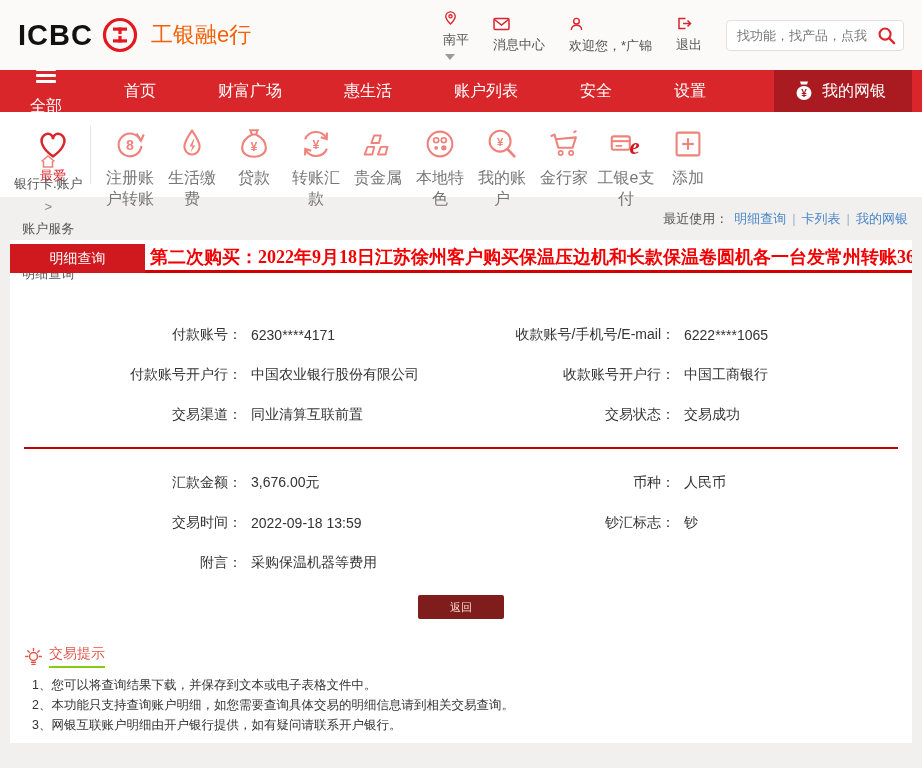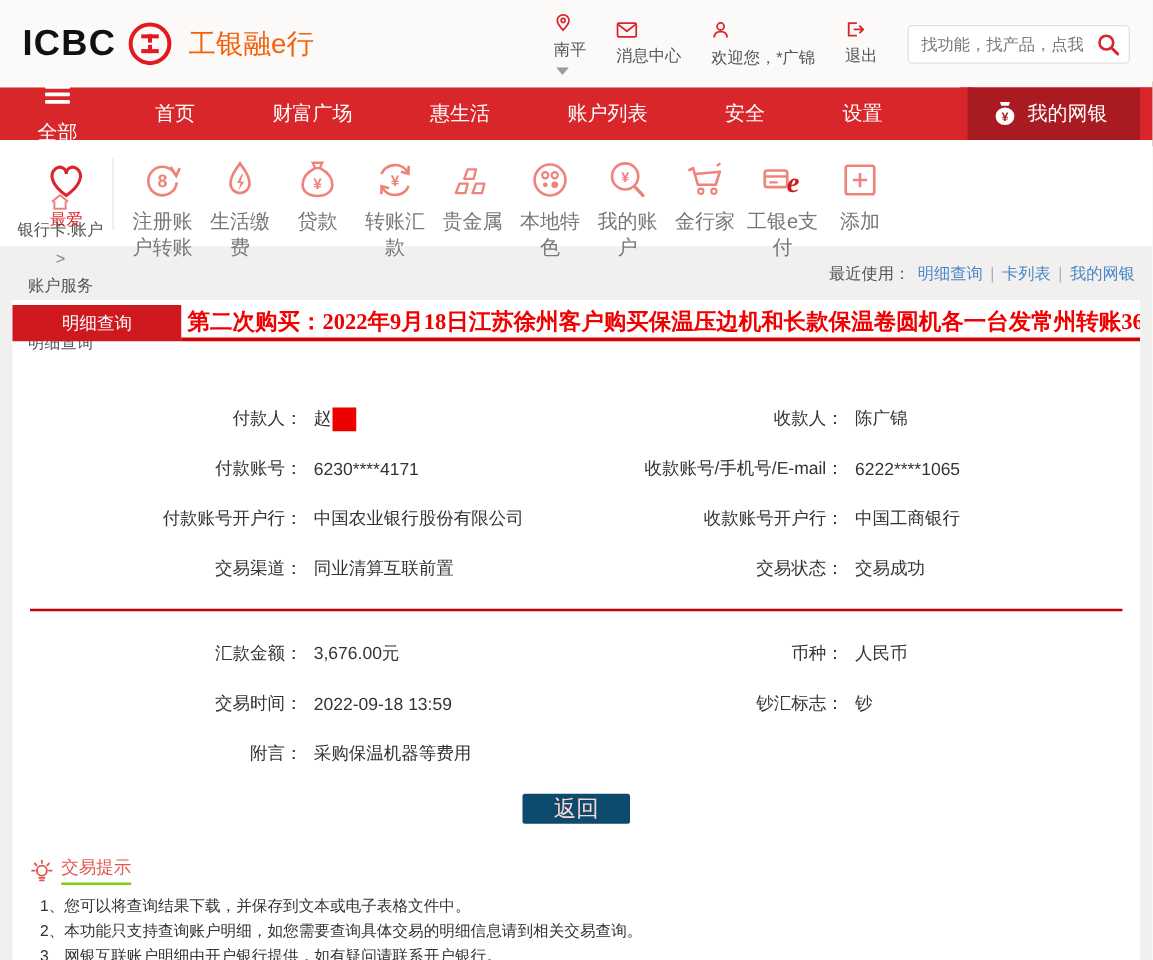--- a/index.html
+++ b/index.html
@@ -56,21 +56,21 @@
   .dcol { width: 50%; display: flex; align-items: center; }
   .dlabel { width: 232px; text-align: right; color: #333; flex: none; }
   .dcol.right .dlabel { width: 214px; }
   .dvalue { margin-left: 9px; color: #333; display: flex; align-items: center; }
   .redact { display: inline-block; width: 19px; height: 19px; background: #ee0000; margin-left: 1px; }
 
   .divider { height: 2px; background: #c40000; margin: 12px 14px 6px 14px; }
 
   .amounts { margin-top: 14px; }
   .btn-row { text-align: center; margin: 12px 0 16px; }
-  .back-btn { width: 86px; height: 24px; background: #0c4a6e; color: #fbd9d1; border: none; border-radius: 2px; font-size: 18px; cursor: pointer; font-family: inherit; }
+  .back-btn { width: 86px; height: 24px; background: #7f1d1d; color: #fbd9d1; border: none; border-radius: 2px; font-size: 11px; cursor: pointer; font-family: inherit; }
 
   
   .tips { padding: 10px 14px 0; }
   .tips-title { display: flex; align-items: center; gap: 6px; font-size: 14px; color: #e2574d; }
   .tips-title .t { border-bottom: 2px solid #84cc16; padding-bottom: 3px; }
   .tips-list { margin: 7px 0 0 8px; font-size: 12.5px; color: #333; line-height: 1.6; }
 
   svg { display: block; }
 </style>
 </head>
@@ -316,33 +316,20 @@
   </div>
 </div>
 
 <div class="panel">
   <div class="panel-header">
     <div class="tab">明细查询</div>
     <div class="annotation">第二次购买：2022年9月18日江苏徐州客户购买保温压边机和长款保温卷圆机各一台发常州转账3676元</div>
   </div>
 
   <div class="details">
-    <div class="drow">
-      <div class="dcol">
-        <span class="dlabel">付款人：</span>
-        <span class="dvalue">
-            <span>赵</span>
-            <span class="redact"></span>
-          </span>
-      </div>
-      <div class="dcol right">
-        <span class="dlabel">收款人：</span>
-        <span class="dvalue">陈广锦</span>
-      </div>
-    </div>
     <div class="drow">
       <div class="dcol">
         <span class="dlabel">付款账号：</span>
         <span class="dvalue">6230****4171</span>
       </div>
       <div class="dcol right">
         <span class="dlabel">收款账号/手机号/E-mail：</span>
         <span class="dvalue">6222****1065</span>
       </div>
     </div>

